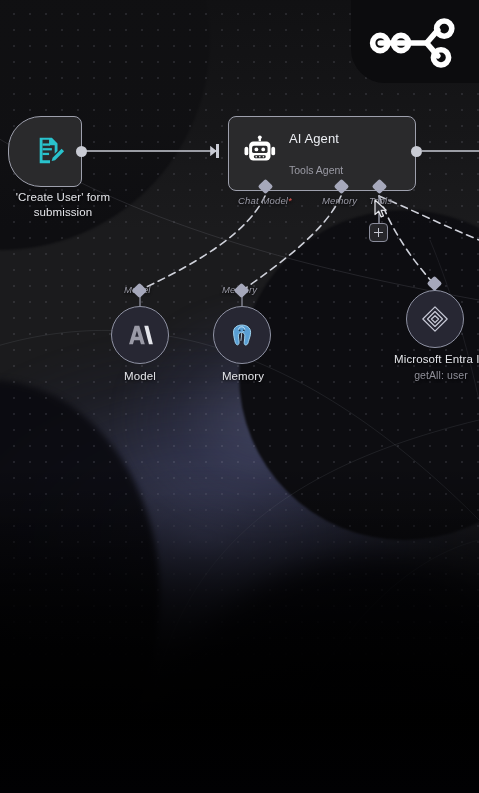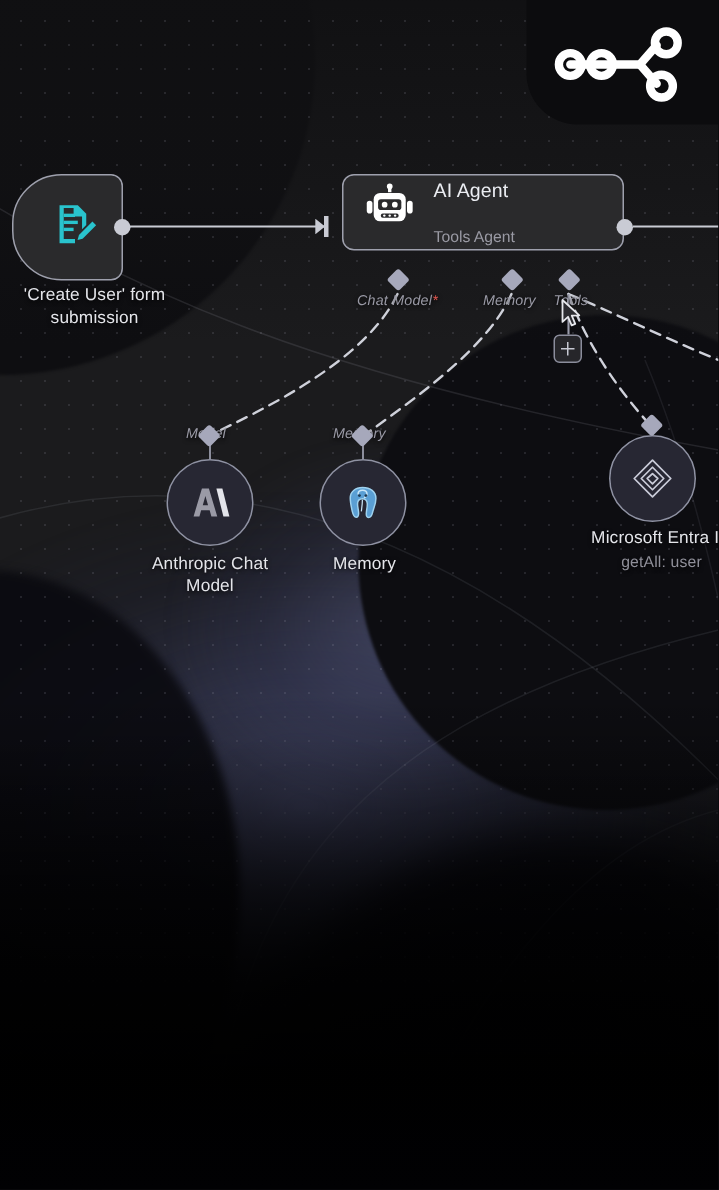--- a/index.html
+++ b/index.html
@@ -126,21 +126,21 @@
     background:#2a2a2c;
     border:1px solid #9ea0ad;
     border-radius:33px 8px 8px 33px;
     display:flex; align-items:center; justify-content:center;
   }
   #trigger-node .ico { margin-left:10px; }
 
   
   #agent-node {
     left:228px; top:116px;
-    width:188px; height:51px;
+    width:188px; height:75px;
     background:#2a2a2c;
     border:1px solid #9ea0ad;
     border-radius:8px;
     display:flex; align-items:center;
     padding-left:14px;
   }
   #agent-node .agent-ico { flex:0 0 auto; margin-right:12px; }
   .agent-title {
     font-size:13px; color:#eceef3; line-height:15px; font-weight:400;
     letter-spacing:0.1px;
@@ -363,21 +363,20 @@
 
   <div class="diamond" style="left:134px; top:285px;"></div>
   <div class="port-label" style="left:124px; top:284px;">Model</div>
   <div class="subnode" id="anthropic-node">
     <svg width="28" height="26" viewBox="0 0 30 28">
       <path d="M9.2 4 h5.0 l6.0 20 h-4.2 l-1.25 -4.4 h-6.1 L7.4 24 H3.2 Z M11.7 9.3 l-1.9 6.6 h3.8 Z" fill="#9a9aa6"></path>
       <path d="M19.6 4 h4.3 l5.0 20 h-4.3 Z" fill="#e3e4ea"></path>
     </svg>
   </div>
   <div class="node-caption" id="anthropic-caption">
-    <div>Anthropic Chat</div>
     <div>Model</div>
   </div>
 
   <div class="diamond" style="left:236px; top:285px;"></div>
   <div class="port-label" style="left:222px; top:284px;">Memory</div>
   <div class="subnode" id="postgres-node">
     <svg width="27" height="27" viewBox="0 0 30 30">
       <path d="M5 11.2 C5 6.6 8.6 3.4 14.2 3.4 C19.8 3.4 24 6.4 24 11.4
                C24 15.4 22.4 18.2 21.6 21.6 C21.1 23.8 20.3 25.6 18.6 25.6
                C17.2 25.6 16.8 24.2 16.9 22.4 C17.0 20.0 17.8 17.6 17.6 15.2

